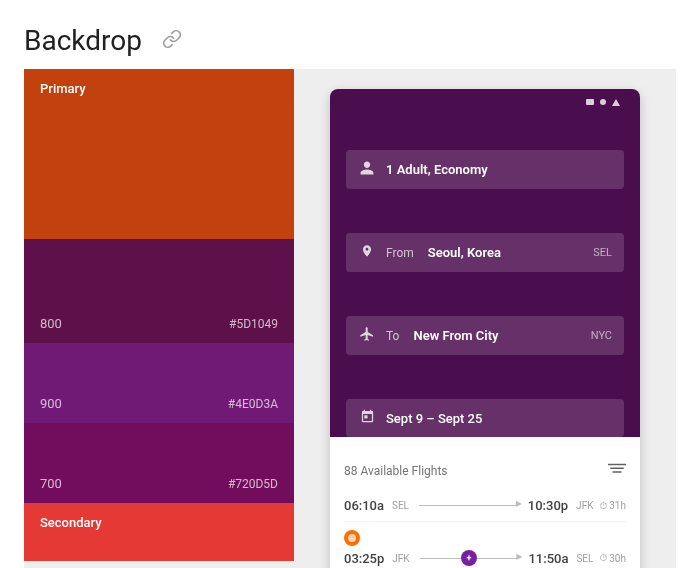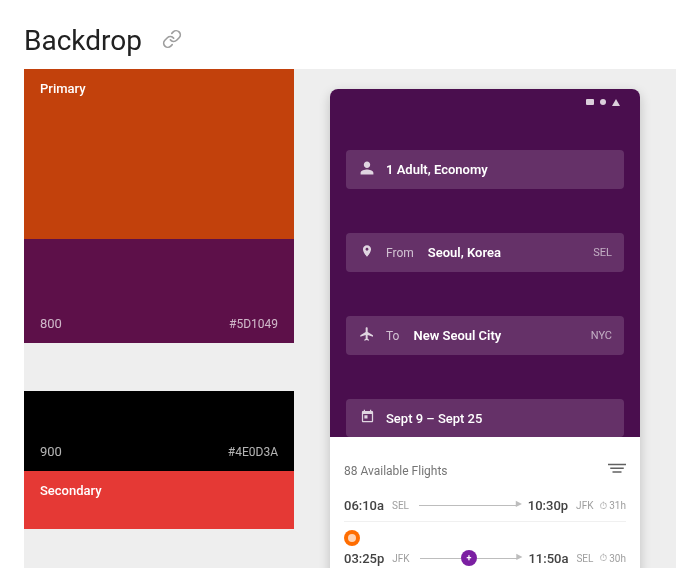--- a/index.html
+++ b/index.html
@@ -60,23 +60,22 @@
     }
     .swatch-primary {
       background: #c2410c;
       height: 170px;
     }
     .swatch-800 {
       background: #5D1049;
       height: 104px;
     }
     .swatch-900 {
-      background: #000000;
+      background: #701a75;
       height: 80px;
-      margin-top: 48px;
     }
     .swatch-700 {
       background: #720D5D;
       height: 80px;
     }
     .swatch-secondary {
       background: #E53935;
       height: 58px;
     }
     .swatch-label-top {
@@ -333,20 +332,26 @@
         </div>
       </div>
 
       <div class="color-swatch swatch-900">
         <div class="swatch-row">
           <span class="swatch-shade">900</span>
           <span class="swatch-hex">#4E0D3A</span>
         </div>
       </div>
 
+      <div class="color-swatch swatch-700">
+        <div class="swatch-row">
+          <span class="swatch-shade">700</span>
+          <span class="swatch-hex">#720D5D</span>
+        </div>
+      </div>
 
       <div class="color-swatch swatch-secondary">
         <div>
           <div class="swatch-label-top">Secondary</div>
 
         </div>
       </div>
     </div>
 
     <div class="phone-area">
@@ -380,21 +385,21 @@
             <span class="phone-field-code">SEL</span>
           </div>
 
           <div class="phone-field">
             <span class="phone-field-icon">
               <svg width="16" height="16" viewBox="0 0 24 24" fill="rgba(255,255,255,0.8)">
                 <path d="M21 16v-2l-8-5V3.5c0-.83-.67-1.5-1.5-1.5S10 2.67 10 3.5V9l-8 5v2l8-2.5V19l-2 1.5V22l3.5-1 3.5 1v-1.5L13 19v-5.5l8 2.5z"></path>
               </svg>
             </span>
             <span class="phone-field-label">To</span>
-            <span class="phone-field-value">New Seoul City</span>
+            <span class="phone-field-value">New From City</span>
             <span class="phone-field-code">NYC</span>
           </div>
 
           <div class="phone-field" style="margin-bottom: 12px;">
             <span class="phone-field-icon">
               <svg width="15" height="15" viewBox="0 0 24 24" fill="rgba(255,255,255,0.8)">
                 <path d="M19 3h-1V1h-2v2H8V1H6v2H5c-1.1 0-2 .9-2 2v14c0 1.1.9 2 2 2h14c1.1 0 2-.9 2-2V5c0-1.1-.9-2-2-2zm0 16H5V8h14v11zM7 10h5v5H7z"></path>
               </svg>
             </span>
             <span class="phone-field-date">Sept 9 – Sept 25</span>

